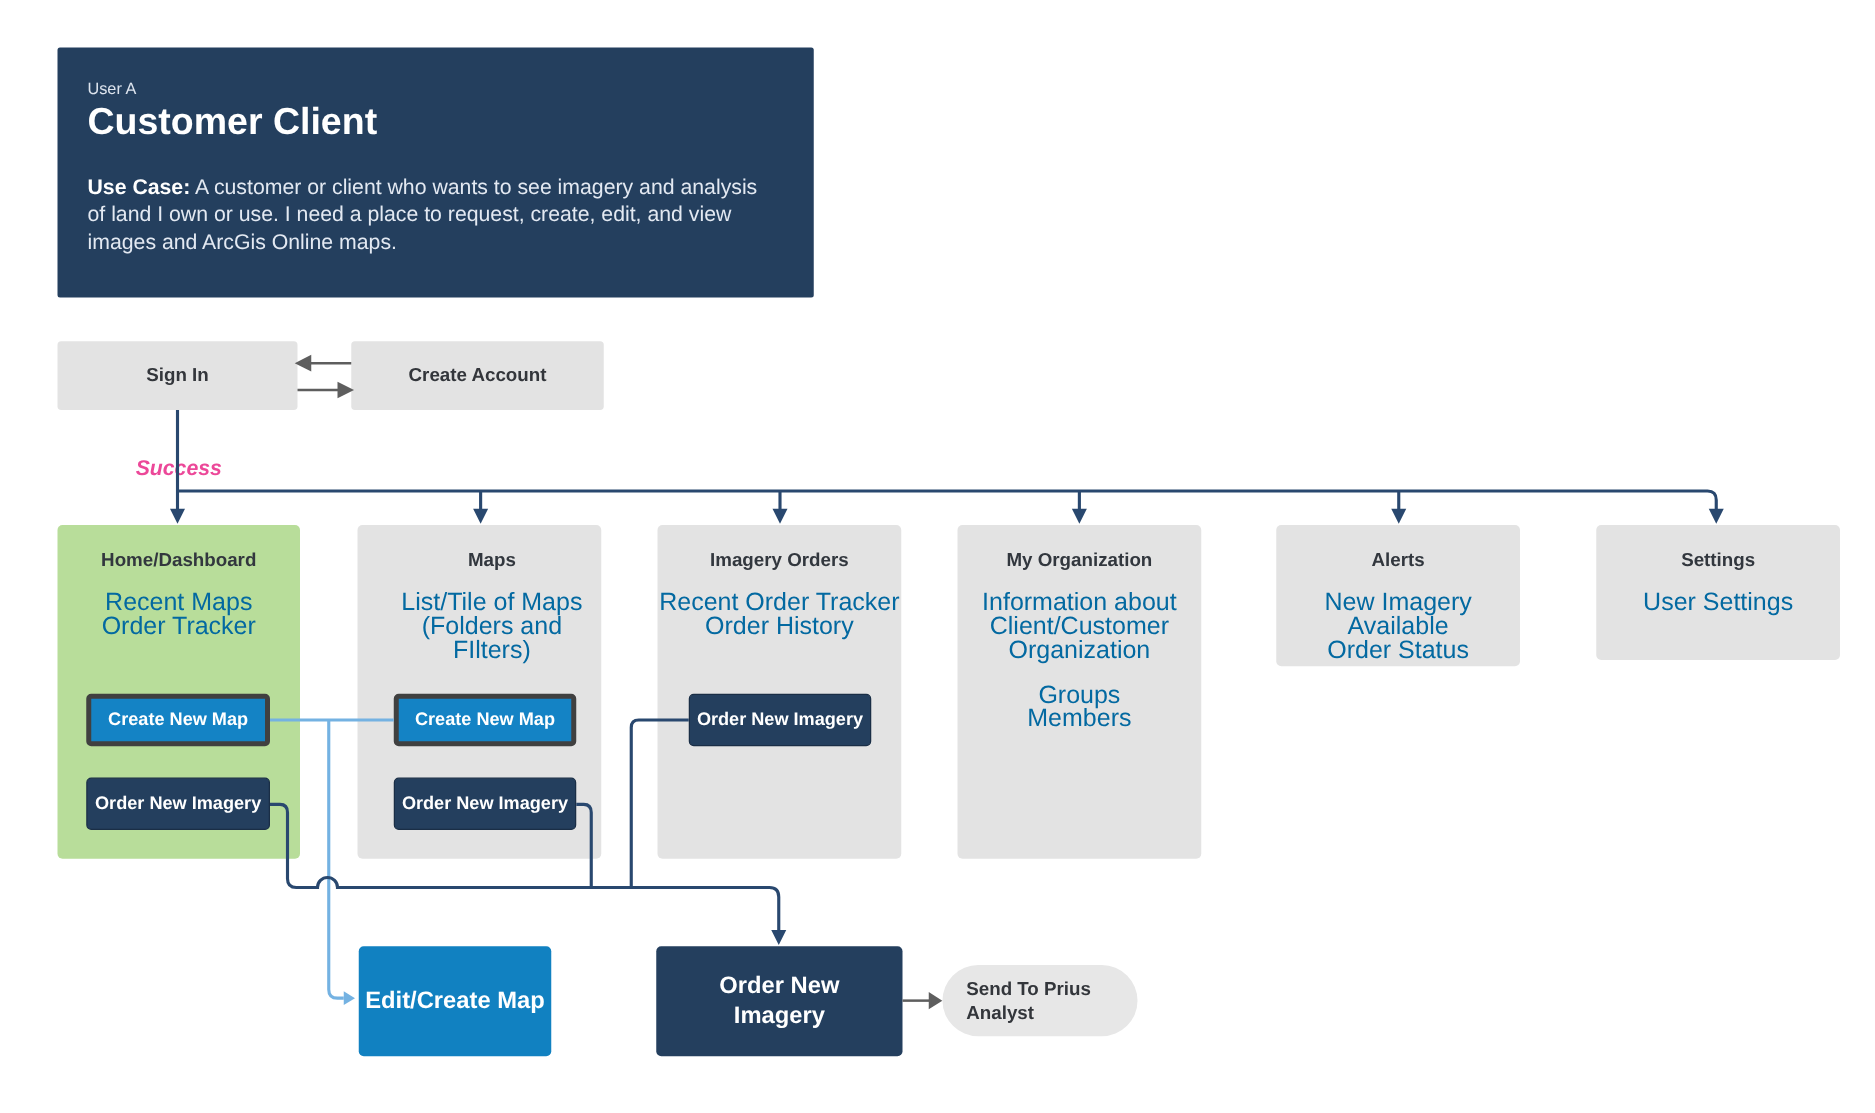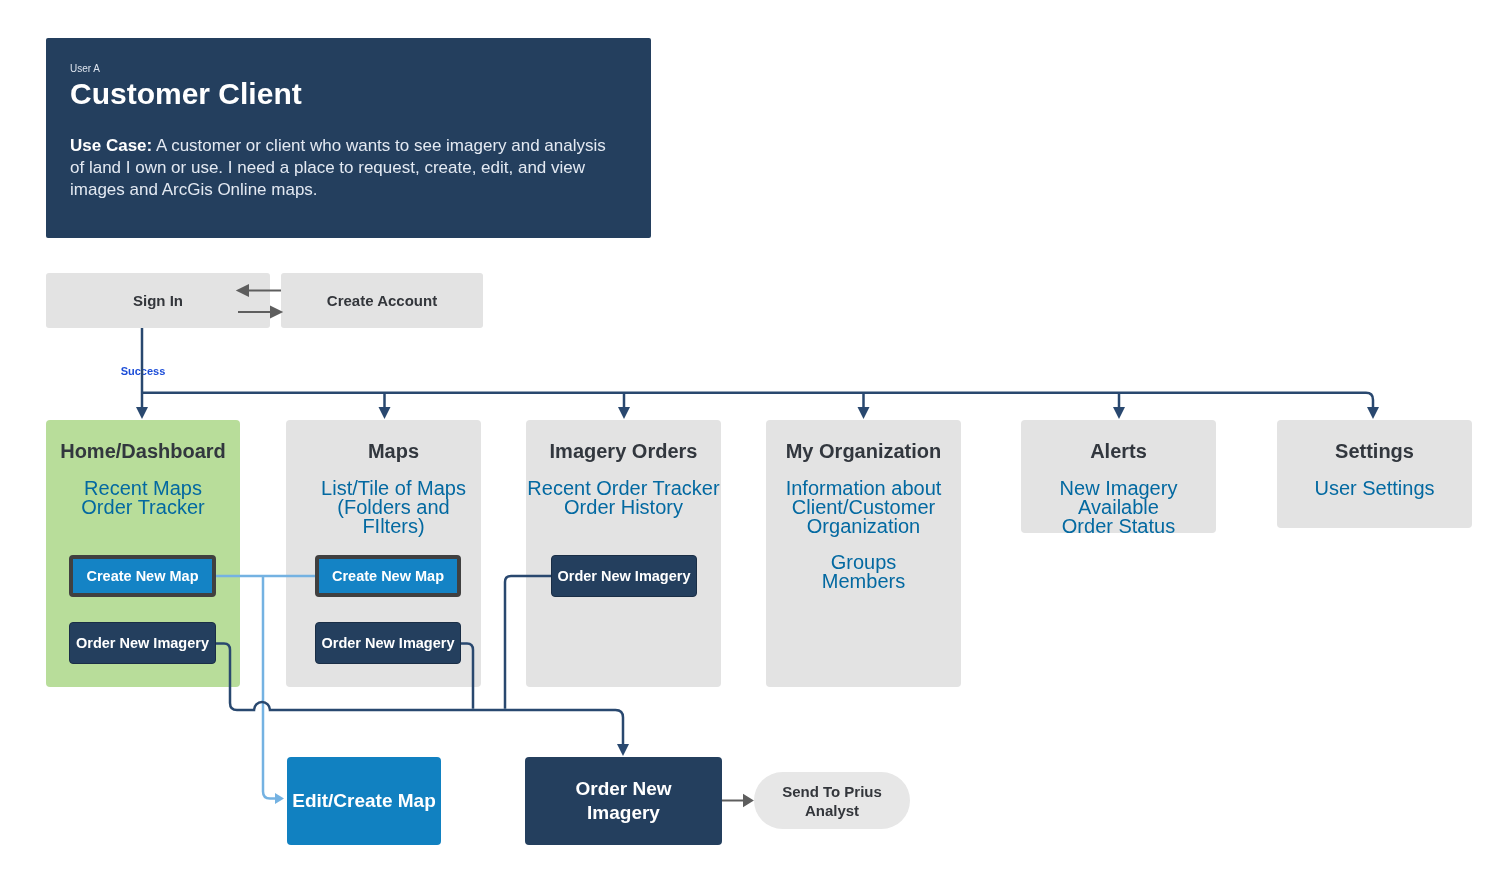--- a/index.html
+++ b/index.html
@@ -6,49 +6,49 @@
   html,body { background:#ffffff; }
   .canvas {
     position:relative; width:1500px; height:890px; background:#ffffff;
     font-family:"Liberation Sans","DejaVu Sans",sans-serif; overflow:hidden;
   }
   
   .header-card {
     position:absolute; left:46px; top:38px; width:605px; height:200px;
     background:#243f5e; color:#ffffff; border-radius:2px; padding:25px 24px;
   }
-  .user-label { font-size:10px; color:#dde4ee; }
+  .user-label { font-size:13px; color:#dde4ee; }
   .page-title { font-size:30px; font-weight:bold; color:#ffffff; margin-top:3px; }
   .use-case { margin-top:24px; width:540px; font-size:17px; line-height:22px; color:#e3e9f2; }
   .use-case b { color:#ffffff; }
   
   .auth-box {
     position:absolute; top:273px; height:55px; background:#e3e3e3; border-radius:3px;
     display:flex; align-items:center; justify-content:center;
     font-size:15px; font-weight:bold; color:#33363b;
   }
-  .sign-in { left:46px; width:224px; }
+  .sign-in { left:46px; width:192px; }
   .create-account { left:281px; width:202px; }
   .success-label {
     position:absolute; left:143px; top:364px; transform:translateX(-50%);
-    background:#ffffff; padding:1px 4px; font-size:11px; font-weight:bold; color:#1d4ed8;
+    background:#ffffff; padding:1px 4px; font-size:17px; font-weight:bold; color:#ec4899;font-style:italic;
   }
   
   .section {
     position:absolute; top:420px; width:195px; background:#e3e3e3; border-radius:4px;
     text-align:center;
   }
   .section.green { background:#b8dd9a; }
   .sec-home { left:46px; width:194px; height:267px; }
   .sec-maps { left:286px; height:267px;padding-left:20px; }
   .sec-orders { left:526px; height:267px; }
   .sec-org { left:766px; height:267px; }
   .sec-alerts { left:1021px; height:113px; }
   .sec-settings { left:1277px; height:108px; }
-  .sec-title { margin-top:20px; font-size:20px; font-weight:bold; color:#32373e; }
+  .sec-title { margin-top:20px; font-size:15px; font-weight:bold; color:#32373e; }
   .sec-note { margin-top:16px; font-size:20px; line-height:19px; color:#0369a1; }
   .sec-note .gap { height:17px; }
   
   .btn {
     position:absolute; height:42px; border-radius:4px;
     display:flex; align-items:center; justify-content:center;
     font-size:14.5px; font-weight:bold; color:#ffffff; text-align:center;
   }
   .btn-blue { background:#1483c5; border:4px solid #404040; }
   .btn-navy { background:#243f5e; border:1.5px solid #1a2e46; }
@@ -63,21 +63,21 @@
     display:flex; align-items:center; justify-content:center;
     font-size:19px; font-weight:bold; color:#ffffff; text-align:center; line-height:24px;
   }
   .edit-map-node { left:287px; width:154px; background:#1181c1; }
   .order-imagery-node { left:525px; width:197px; background:#243f5e; }
   .order-imagery-node span { display:block; width:112px; }
   .analyst-pill {
     position:absolute; left:754px; top:772px; width:156px; height:57px;
     background:#e7e7e7; border-radius:29px;
     display:flex; align-items:center; justify-content:center;
-    font-size:15px; font-weight:bold; color:#33363b; text-align:center; line-height:19px;
+    font-size:15px; font-weight:bold; color:#33363b; line-height:19px;
   }
   .analyst-pill span { display:block; width:118px; }
   
   .connectors { position:absolute; left:0; top:0; width:1500px; height:890px; pointer-events:none; }
 </style>
 </head>
 <body>
 
 <div class="canvas">
 

